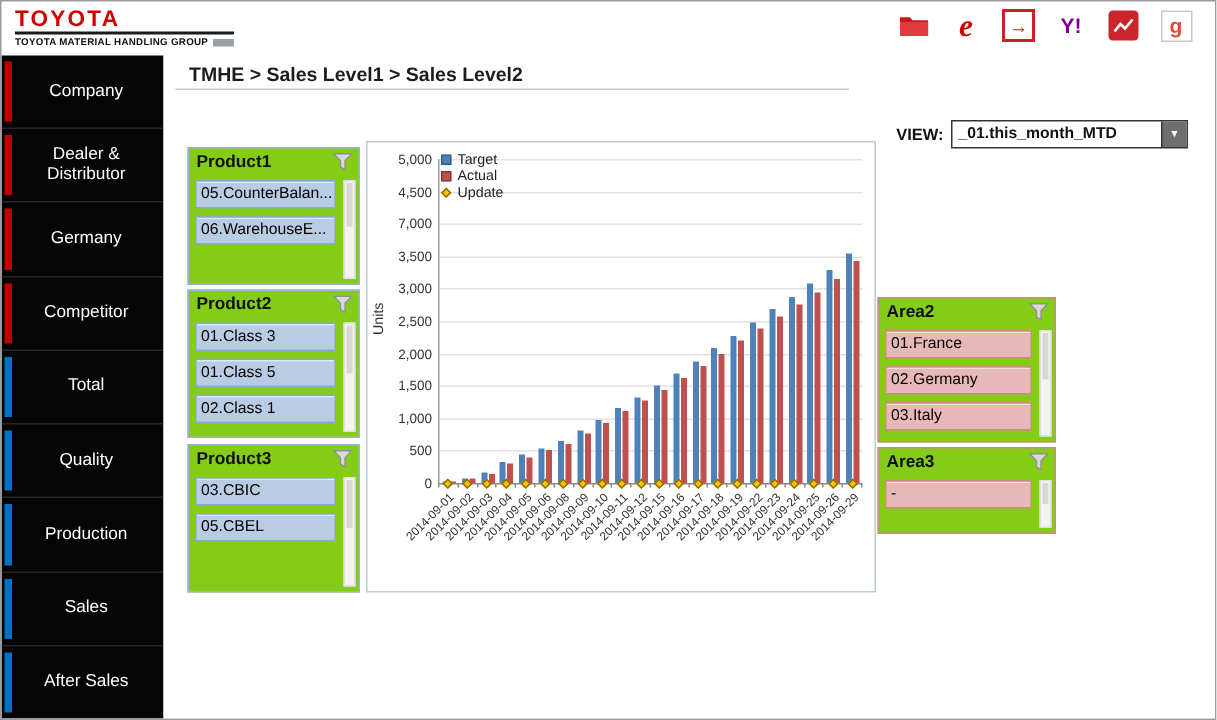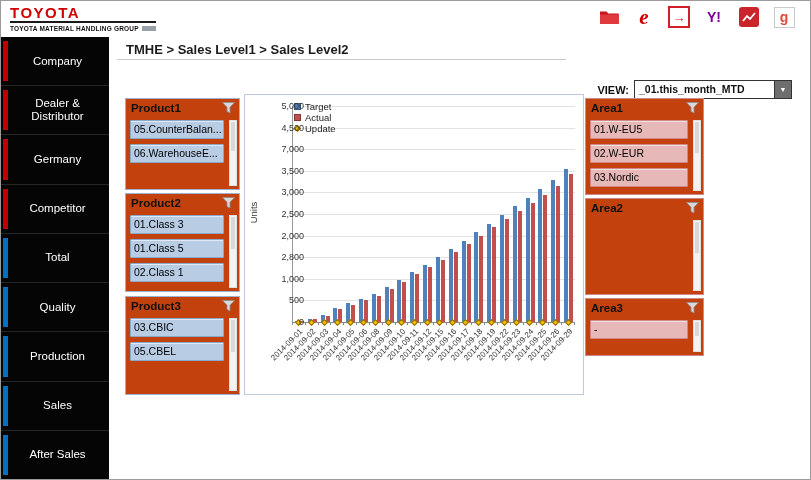--- a/index.html
+++ b/index.html
@@ -35,38 +35,38 @@
   .content{position:absolute;left:108px;top:36px;right:0;bottom:0;background:#fff;}
   .breadcrumb{position:absolute;left:17px;top:5px;font-size:13px;font-weight:700;color:#1c1c1c;}
   .crumb-rule{position:absolute;left:8px;top:22px;width:449px;height:1px;background:#c9c9c9;}
   .view-row{position:absolute;top:43px;right:18px;display:flex;align-items:center;gap:5px;}
   .view-label{font-size:11px;font-weight:700;color:#111;}
   .view-select{width:156px;height:17px;border:1.5px solid #333;background:#fff;display:flex;align-items:stretch;}
   .view-text{flex:1;font-size:10.5px;font-weight:700;color:#111;padding:2px 0 0 4px;white-space:nowrap;overflow:hidden;}
   .view-btn{width:16px;background:#6e6e6e;color:#fff;display:flex;align-items:center;justify-content:center;font-size:7px;border-left:1px solid #333;}
 
   
-  .panel{position:absolute;background:#c2410c;}
+  .panel{position:absolute;background:#84cc16;}
   .panel.blue{left:16px;width:113px;border:1px solid #9ab3d5;}
   .panel.pink{left:476px;width:117px;border:1px solid #cf8a88;}
   .panel-header{display:flex;align-items:center;justify-content:space-between;padding:3px 4px 2px 5px;}
   .panel-title{font-size:11.5px;font-weight:700;color:#111;}
   .panel-items{position:absolute;left:4px;right:15px;top:21px;display:flex;flex-direction:column;gap:5px;}
   .f-item{height:19px;line-height:17px;font-size:10.5px;padding:0 3px;white-space:nowrap;overflow:hidden;
           box-sizing:border-box;border-radius:1px;color:#000;}
   .panel.blue .f-item{background:#b8cce4;border:1px solid #87a9cc;box-shadow:inset 0 1px 0 rgba(255,255,255,.55);}
   .panel.pink .f-item{background:#e6b8b7;border:1px solid #cf8a88;box-shadow:inset 0 1px 0 rgba(255,255,255,.55);}
   .panel-scroll{position:absolute;top:21px;bottom:3px;right:2px;width:8px;background:#f3f3f3;border:1px solid #e0e0e0;box-sizing:border-box;}
   .panel-scroll .thumb{margin:1px;height:45%;background:#d8d8d8;}
 
   
   .chart-box{position:absolute;left:135px;top:57px;width:338px;height:299px;border:1px solid #bccbdc;background:#fff;}
   .plot{position:absolute;left:47px;top:11px;width:282px;height:216px;border-left:1px solid #9a9a9a;border-bottom:1px solid #8a8a8a;}
   .gridline{position:absolute;left:0;right:0;height:1px;background:#e2e2e2;}
-  .ylab{position:absolute;left:19px;width:40px;text-align:right;font-size:9px;color:#333;}
+  .ylab{position:absolute;left:3px;width:40px;text-align:right;font-size:9px;color:#333;}
   .units{position:absolute;left:-27px;top:112px;width:70px;text-align:center;transform:rotate(-90deg);font-size:9.5px;color:#333;}
   .bar{position:absolute;bottom:0;}
   .diamond{position:absolute;width:5px;height:5px;transform:rotate(45deg);background:#ffc000;border:1px solid #8a6d00;box-sizing:border-box;}
   .xlab{position:absolute;width:50px;text-align:right;font-size:8px;color:#333;transform:rotate(-45deg);transform-origin:100% 0;white-space:nowrap;}
   .xtick{position:absolute;width:1px;height:3px;background:#8a8a8a;top:227px;}
   .legend{position:absolute;left:49px;top:6px;display:flex;flex-direction:column;}
   .leg-row{display:flex;align-items:center;gap:4px;height:11px;font-size:9.5px;color:#222;}
   .leg-sq{width:7px;height:7px;border:1px solid rgba(0,0,0,.3);box-sizing:border-box;}
   .leg-dia{width:5px;height:5px;transform:rotate(45deg);background:#ffc000;border:1px solid #8a6d00;box-sizing:border-box;margin:0 1px;}
 </style>
@@ -257,21 +257,21 @@
             <span data-interactable="false">Actual</span>
           </div>
           <div class="leg-row" data-interactable="false">
             <span class="leg-dia" data-interactable="false"></span>
             <span data-interactable="false">Update</span>
           </div>
         </div>
     <div class="ylab" data-interactable="false" style="top: 222px;">0</div>
         <div class="ylab" data-interactable="false" style="top: 200.4px;">500</div>
         <div class="ylab" data-interactable="false" style="top: 178.8px;">1,000</div>
-        <div class="ylab" data-interactable="false" style="top: 157.2px;">2,800</div>
+        <div class="ylab" data-interactable="false" style="top: 157.2px;">1,500</div>
         <div class="ylab" data-interactable="false" style="top: 135.6px;">2,000</div>
         <div class="ylab" data-interactable="false" style="top: 114px;">2,500</div>
         <div class="ylab" data-interactable="false" style="top: 92.4px;">3,000</div>
         <div class="ylab" data-interactable="false" style="top: 70.8px;">3,500</div>
         <div class="ylab" data-interactable="false" style="top: 49.2px;">7,000</div>
         <div class="ylab" data-interactable="false" style="top: 27.6px;">4,500</div>
         <div class="ylab" data-interactable="false" style="top: 6px;">5,000</div>
         <div class="xtick" data-interactable="false" style="left: 47px;"></div>
         <div class="xtick" data-interactable="false" style="left: 59.8182px;"></div>
         <div class="xtick" data-interactable="false" style="left: 72.6364px;"></div>
@@ -357,43 +357,32 @@
           </svg>
         </div>
         <div class="panel-items">
           <div class="f-item" data-interactable="true">03.CBIC</div>
           <div class="f-item" data-interactable="true">05.CBEL</div>
         </div>
         <div class="panel-scroll" data-interactable="true">
           <div class="thumb" data-interactable="true"></div>
         </div>
       </div>
-      <div class="panel pink" data-interactable="false" style="top: 61px; height: 95px;">
-        <div class="panel-header">
-          <span class="panel-title" data-interactable="false">Area1</span>
-          <svg class="funnel" data-interactable="true" width="13" height="12" viewBox="0 0 13 12">
-            <path d="M0.5 0.5 H12.5 L8 5.2 V11 L5 9.4 V5.2 Z" fill="#d9d9d9" stroke="#909090" stroke-width="0.9"></path>
-          </svg>
-        </div>
-        <div class="panel-items">
-          <div class="f-item" data-interactable="true">01.W-EU5</div>
-          <div class="f-item" data-interactable="true">02.W-EUR</div>
-          <div class="f-item" data-interactable="true">03.Nordic</div>
-        </div>
-        <div class="panel-scroll" data-interactable="true">
-          <div class="thumb" data-interactable="true"></div>
-        </div>
-      </div>
       <div class="panel pink" data-interactable="false" style="top: 161px; height: 95px;">
         <div class="panel-header">
           <span class="panel-title" data-interactable="false">Area2</span>
           <svg class="funnel" data-interactable="true" width="13" height="12" viewBox="0 0 13 12">
             <path d="M0.5 0.5 H12.5 L8 5.2 V11 L5 9.4 V5.2 Z" fill="#d9d9d9" stroke="#909090" stroke-width="0.9"></path>
           </svg>
         </div>
+        <div class="panel-items">
+          <div class="f-item" data-interactable="true">01.France</div>
+          <div class="f-item" data-interactable="true">02.Germany</div>
+          <div class="f-item" data-interactable="true">03.Italy</div>
+        </div>
         <div class="panel-scroll" data-interactable="true">
           <div class="thumb" data-interactable="true"></div>
         </div>
       </div>
       <div class="panel pink" data-interactable="false" style="top: 261px; height: 56px;">
         <div class="panel-header">
           <span class="panel-title" data-interactable="false">Area3</span>
           <svg class="funnel" data-interactable="true" width="13" height="12" viewBox="0 0 13 12">
             <path d="M0.5 0.5 H12.5 L8 5.2 V11 L5 9.4 V5.2 Z" fill="#d9d9d9" stroke="#909090" stroke-width="0.9"></path>
           </svg>

